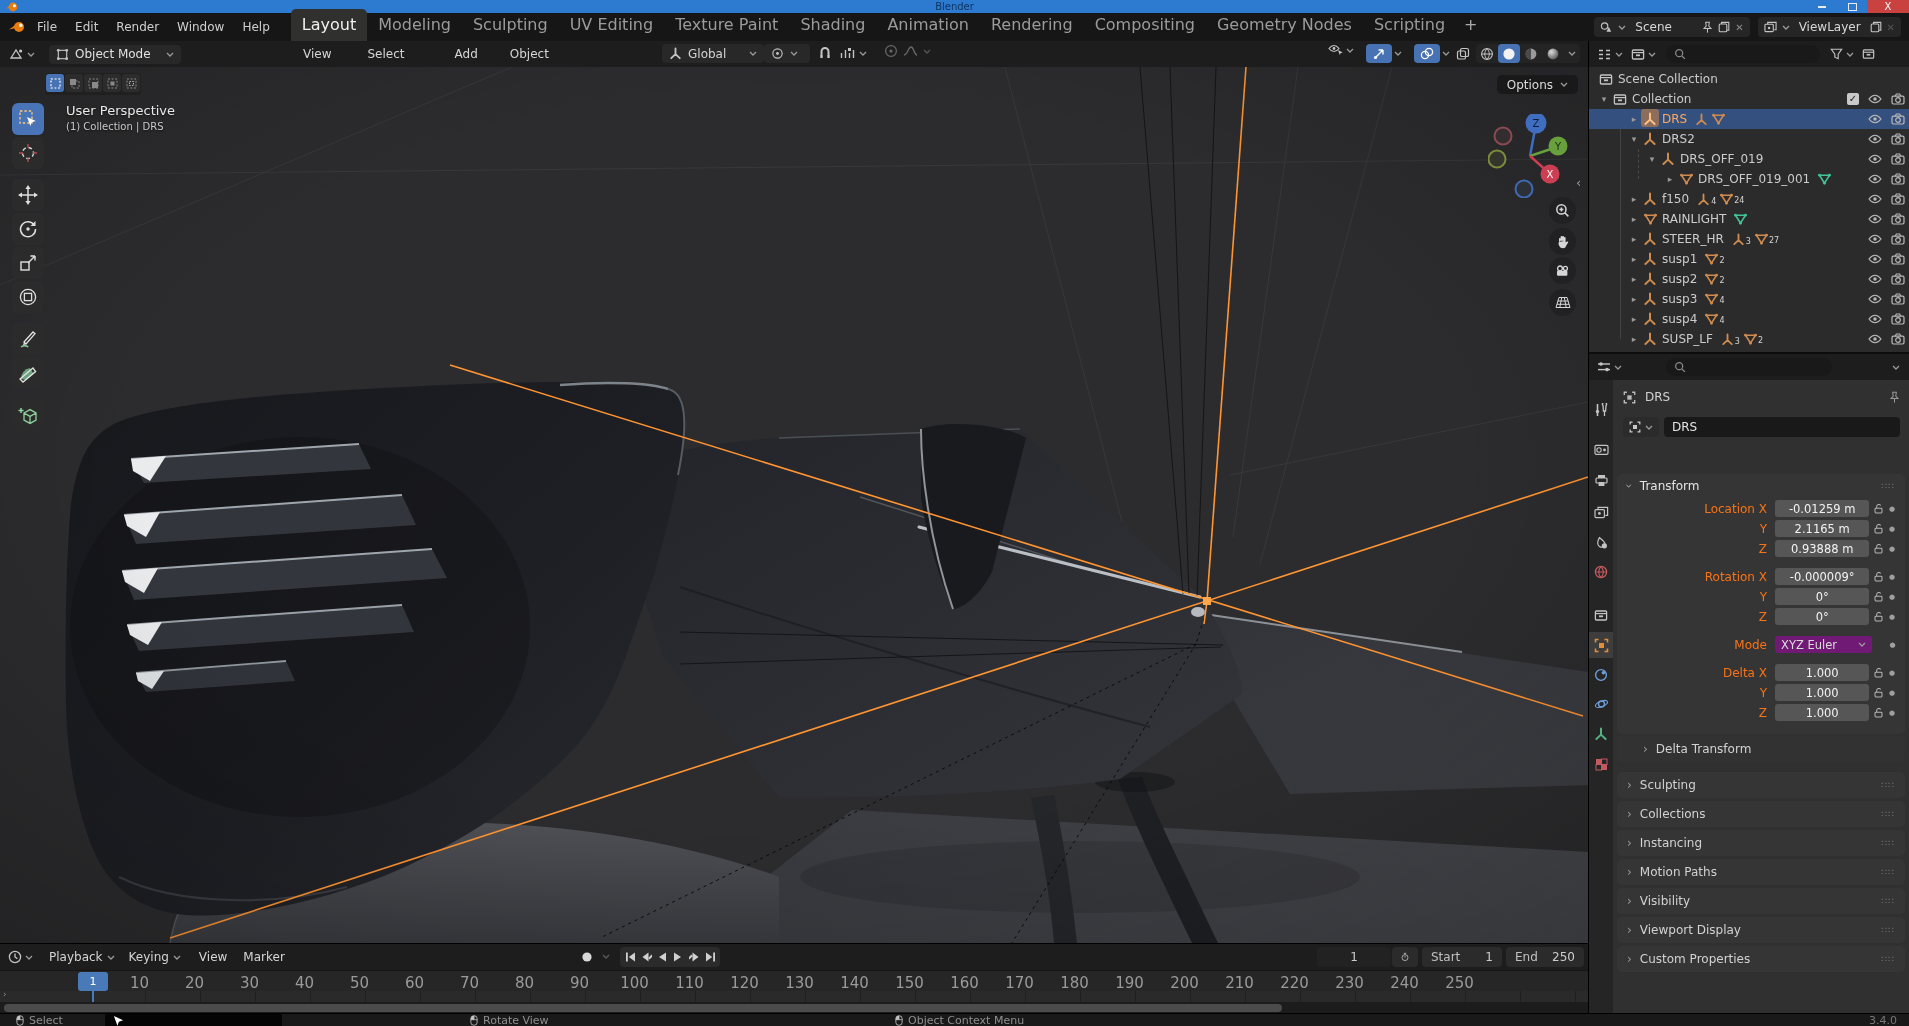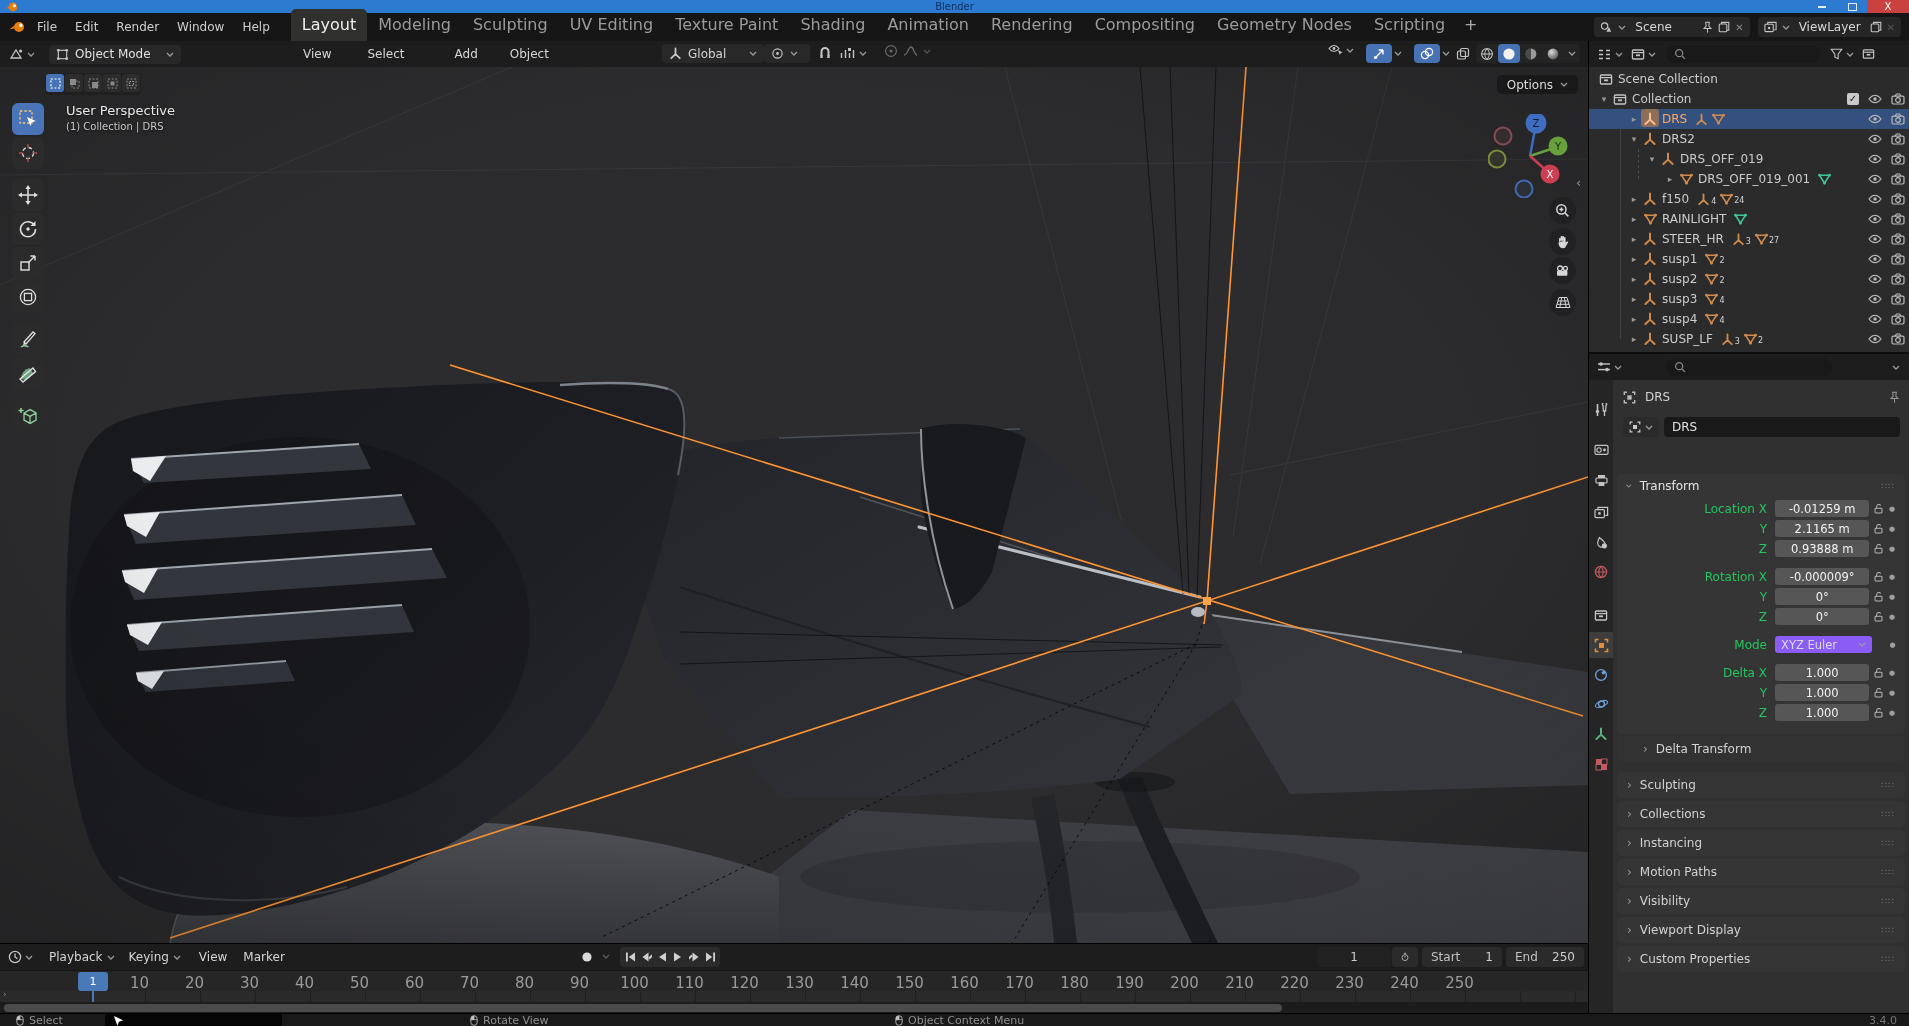--- a/index.html
+++ b/index.html
@@ -79,24 +79,24 @@
   .searchpill{height:18px;background:#191919;border-radius:9px;display:flex;align-items:center;padding:0 8px;gap:6px;color:#888;}
   #pcontent{position:absolute;left:24px;top:26px;right:0;bottom:0;}
   .brow{position:absolute;left:0;right:0;display:flex;align-items:center;padding:0 10px;}
   .namefield{flex:1;height:20px;background:#191919;border-radius:4px;color:#e2e2e2;display:flex;align-items:center;padding:0 8px;}
   .panel{position:absolute;left:4px;right:5px;background:#353535;border-radius:5px;}
   .phead{height:24px;display:flex;align-items:center;padding:0 10px;color:#e4e4e4;gap:8px;}
   .grip{margin-left:auto;color:#767676;font-size:9px;letter-spacing:1px;}
   .pchev{color:#9a9a9a;display:inline-block;font-size:12px;}
   .pchev.open{transform:rotate(90deg);}
   .trow{display:flex;align-items:center;height:19px;margin:1px 8px 0 0;}
-  .trow .tlabel{flex:0 0 150px;text-align:right;padding-right:8px;color:#22c55e;}
+  .trow .tlabel{flex:0 0 150px;text-align:right;padding-right:8px;color:#f97316;}
   .tfield{width:116px;height:17px;background:#565656;border-radius:3px;color:#f2f2f2;
       display:flex;align-items:center;justify-content:center;font-size:11.5px;}
-  .tfield.dd{background:#8b5cf6;justify-content:space-between;padding:0 6px;color:#dadada;}
+  .tfield.dd{background:#701a75;justify-content:space-between;padding:0 6px;color:#dadada;}
   .tfield.dd .ddc{margin-left:auto;}
   .lock{width:22px;display:flex;justify-content:center;color:#b5b5b5;}
   .adot{width:12px;text-align:center;color:#9f9f9f;font-size:7px;}
   .tgroup{margin-bottom:9px;}
   .pbar{position:absolute;left:4px;right:5px;height:26px;background:#353535;border-radius:5px;
       display:flex;align-items:center;padding:0 10px;gap:8px;color:#d2d2d2;}
   
   #timeline{position:absolute;left:0;top:943px;width:1588px;height:70px;background:#1d1d1d;border-top:1px solid #000;}
   #tlhead{position:absolute;left:0;top:0;right:0;height:26px;display:flex;align-items:center;}
   #ruler{position:absolute;left:0;top:26px;right:0;height:21px;background:#262626;border-top:1px solid #151515;}

